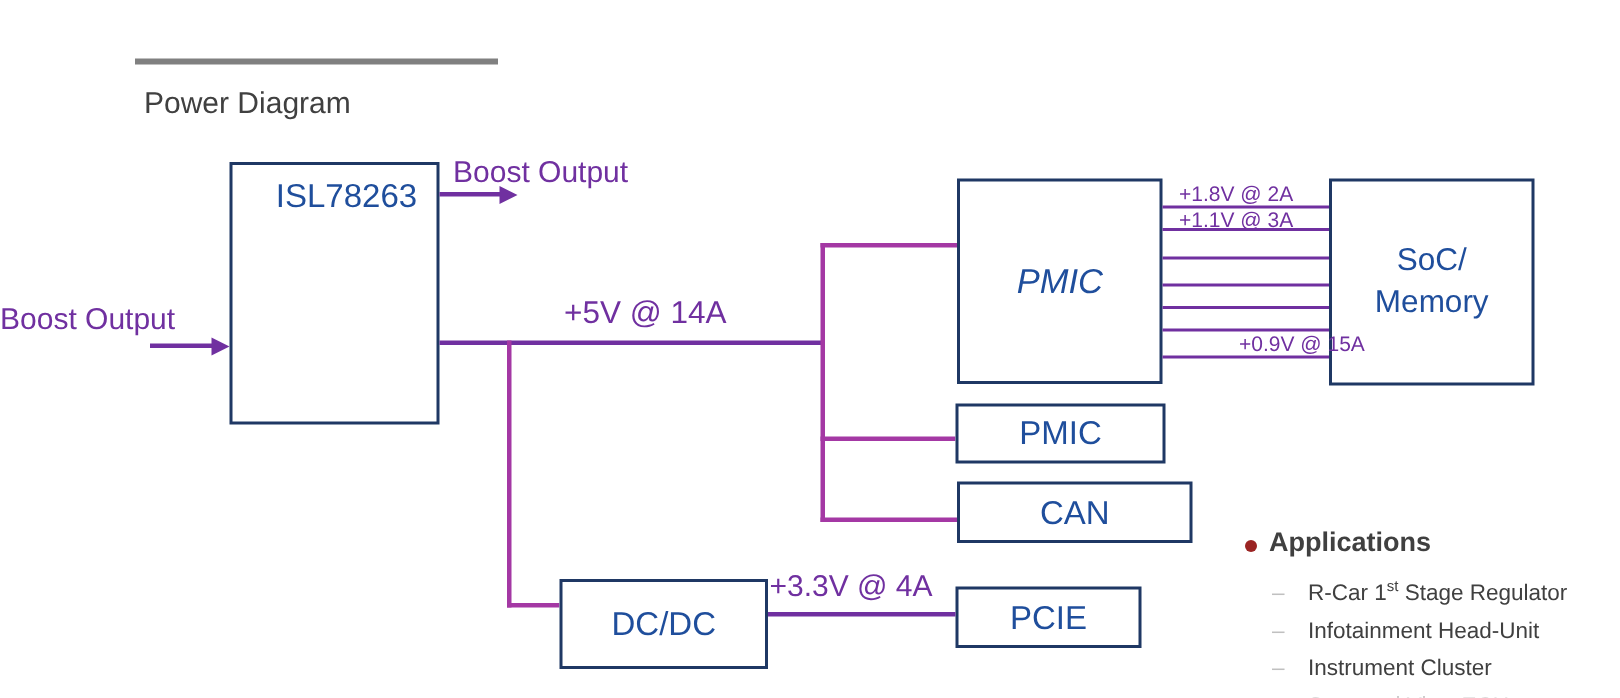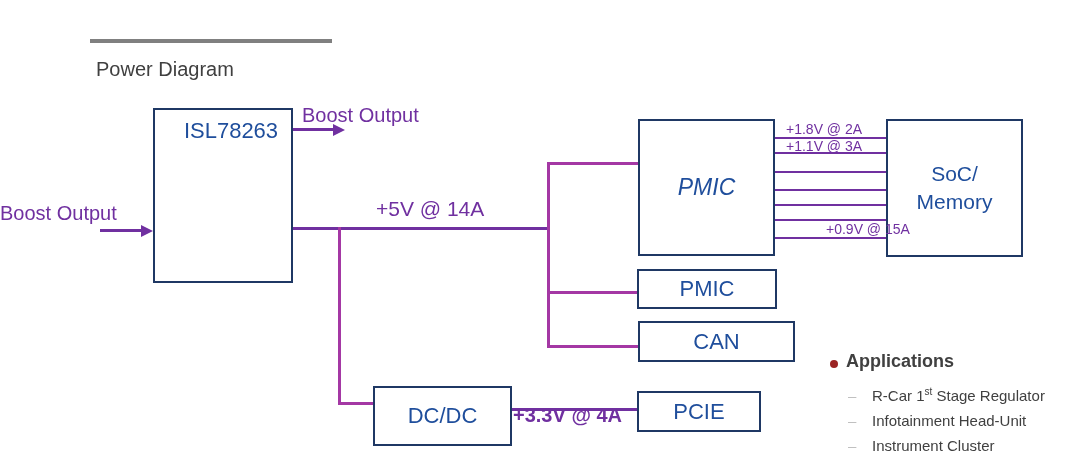--- a/index.html
+++ b/index.html
@@ -117,21 +117,21 @@
     <span>CAN</span>
   </div>
   <div class="box box-dcdc">
     <span>DC/DC</span>
   </div>
   <div class="box box-pcie">
     <span>PCIE</span>
   </div>
 
   <div class="hl violet-bg" style="left:512px; top:408px; width:125px; height:3px;"></div>
-  <div class="plabel" style="left:513px; top:404px;font-weight:bold;">+3.3V @ 4A</div>
+  <div class="plabel" style="left:513px; top:380px;">+3.3V @ 4A</div>
 
   <div class="apps-bullet"></div>
   <div class="apps-title">Applications</div>
   <div class="apps-list">
     <div class="app-item"><span class="app-dash">–</span><span>R-Car 1</span><sup>st</sup><span> Stage Regulator</span></div>
     <div class="app-item"><span class="app-dash">–</span><span>Infotainment Head-Unit</span><sup></sup><span></span></div>
     <div class="app-item"><span class="app-dash">–</span><span>Instrument Cluster</span><sup></sup><span></span></div>
     <div class="app-item"><span class="app-dash">–</span><span>Surround View ECU</span><sup></sup><span></span></div>
   </div>
 

